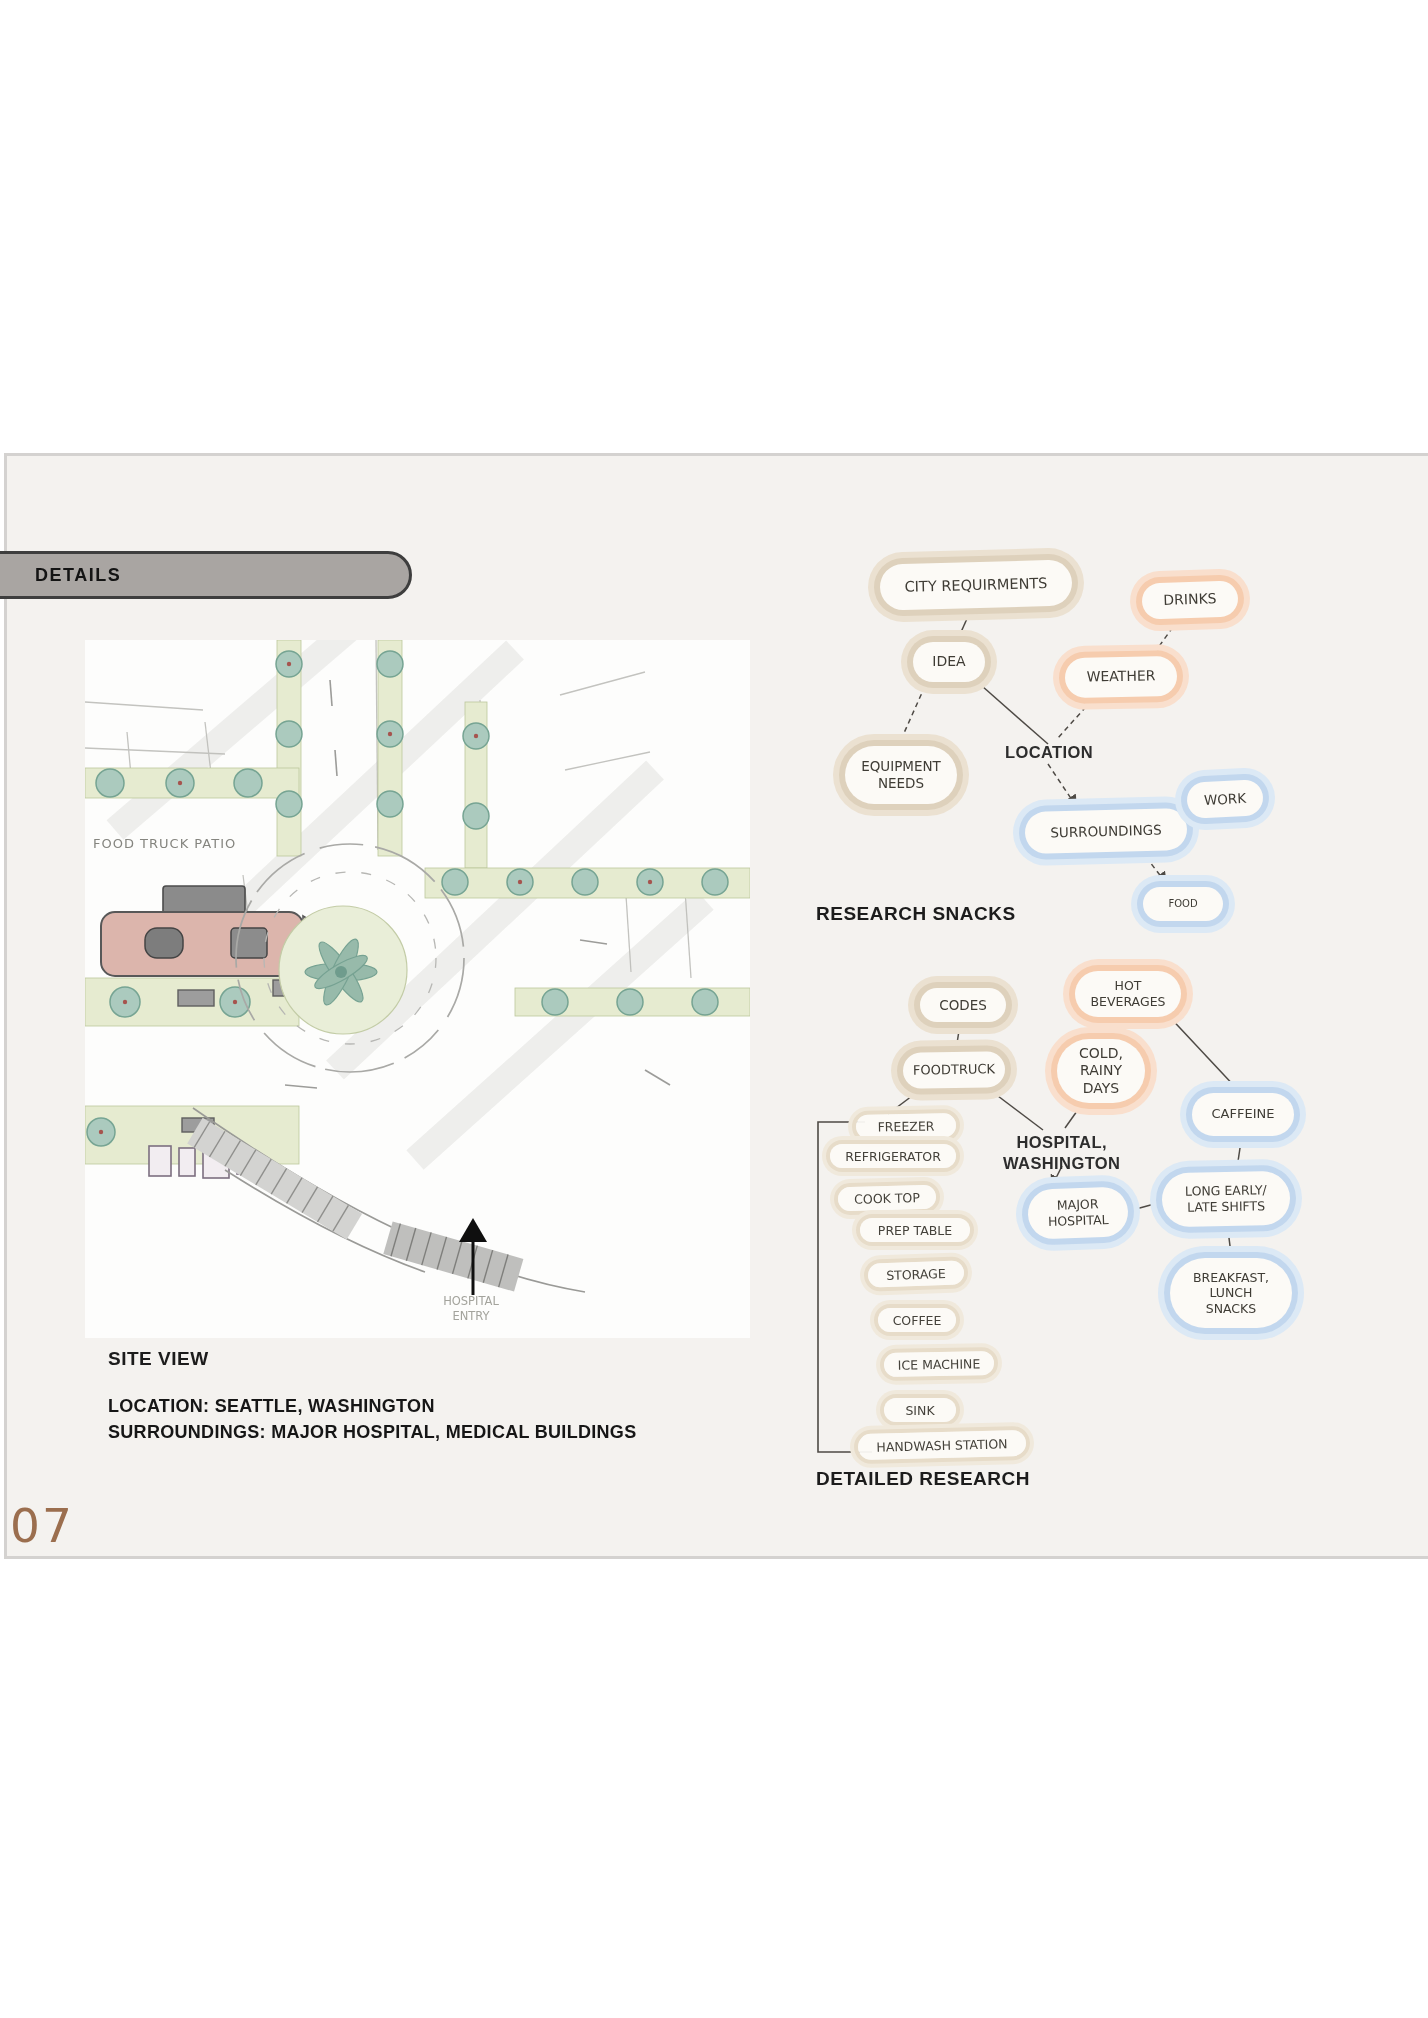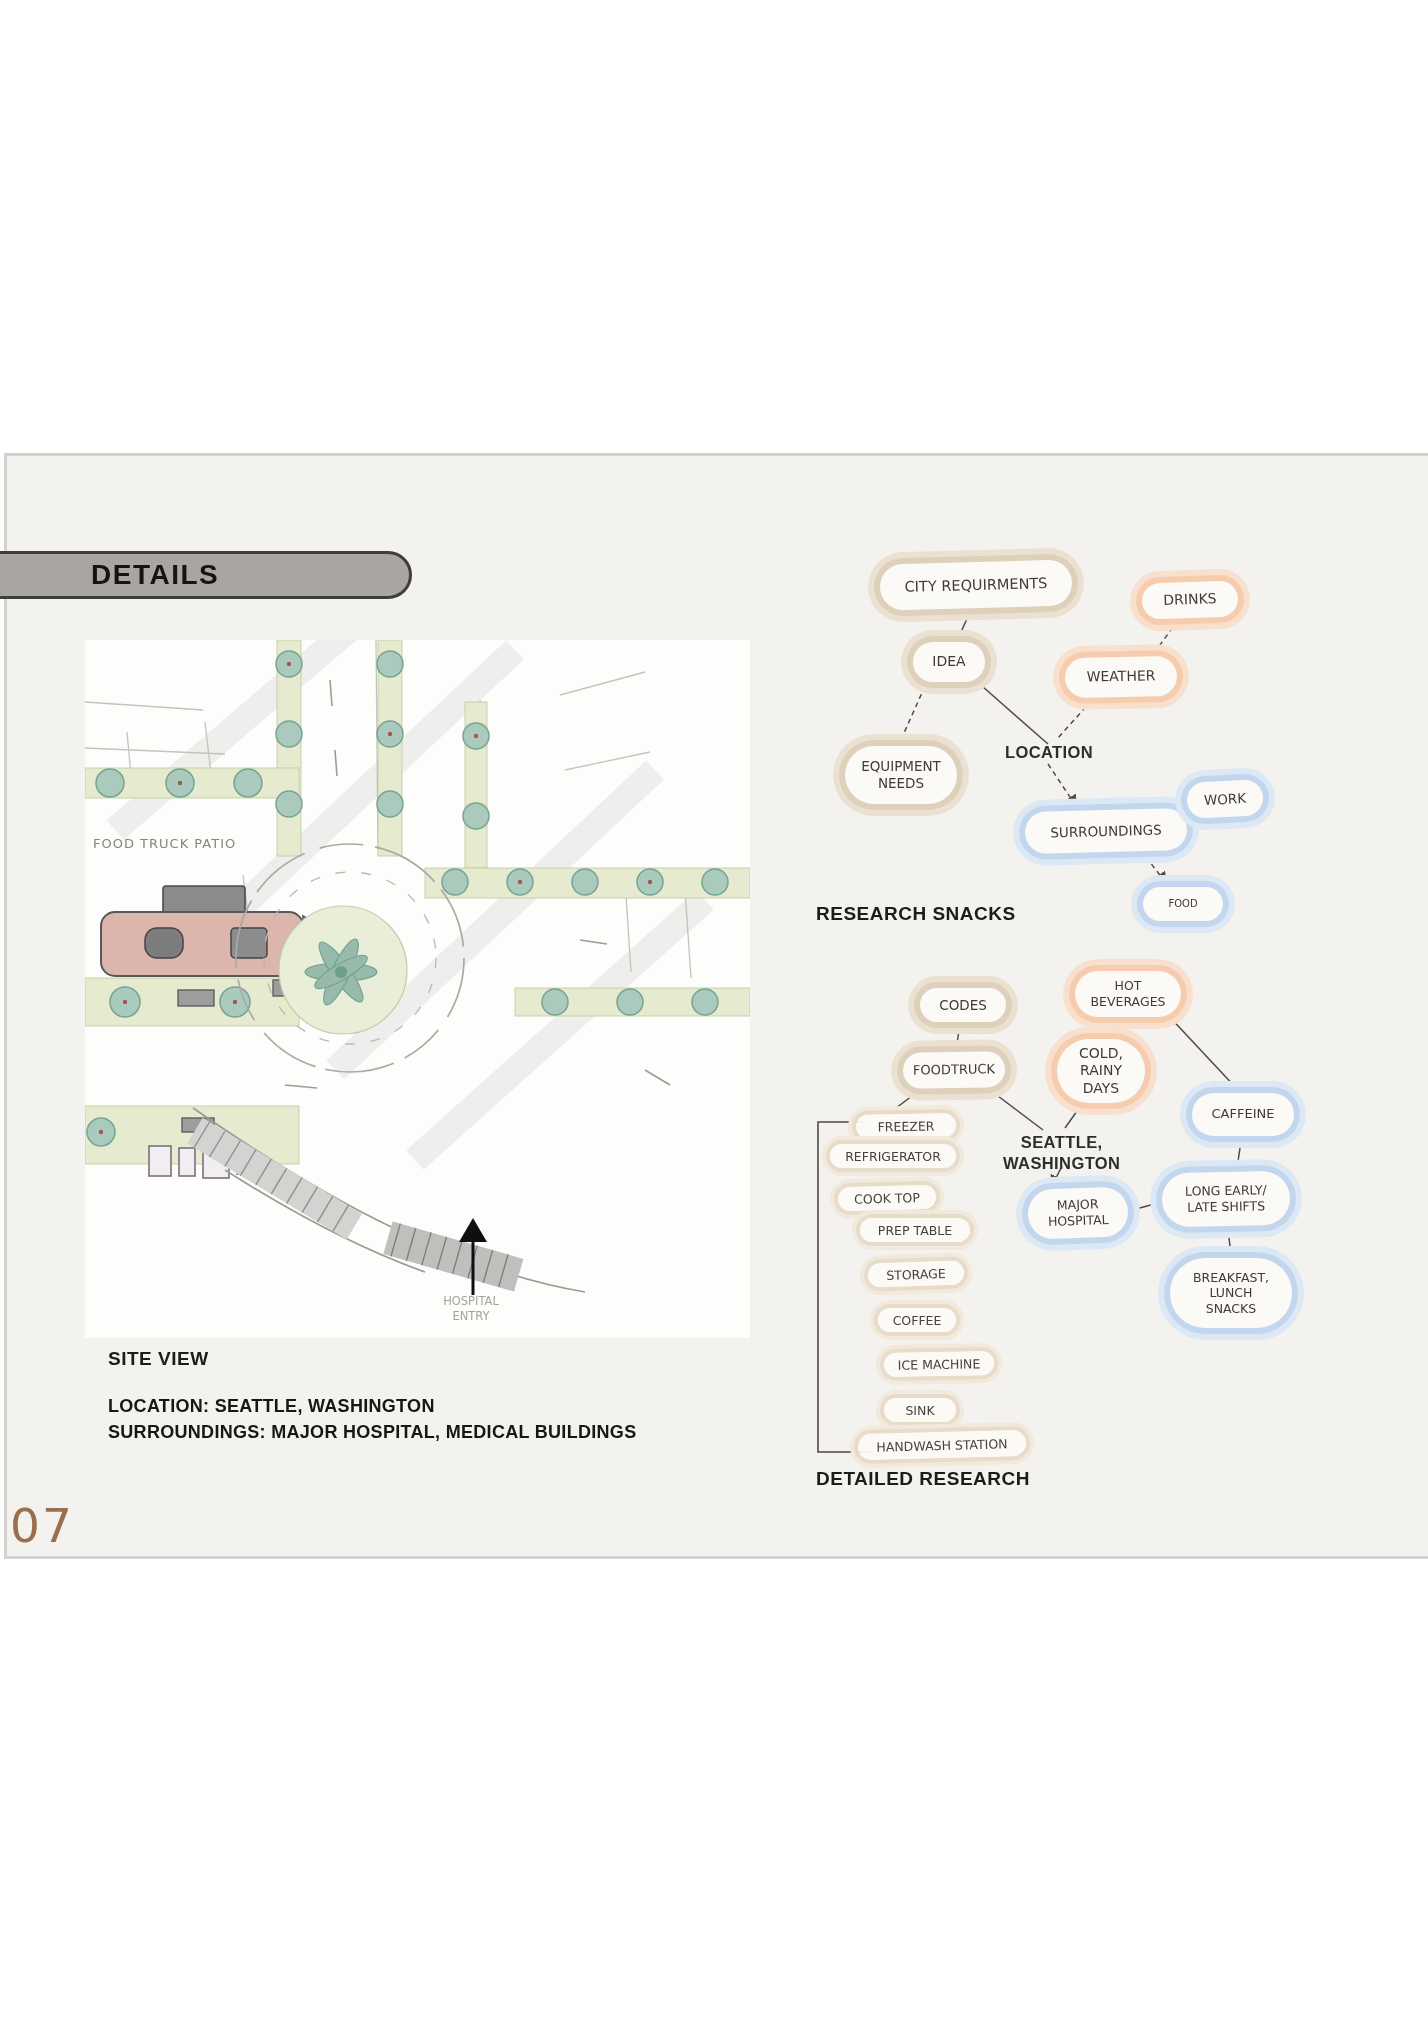--- a/index.html
+++ b/index.html
@@ -5,21 +5,21 @@
   html,body{margin:0;padding:0;}
   body{width:1428px;height:2018px;background:#ffffff;font-family:"Liberation Sans",sans-serif;position:relative;overflow:hidden;}
   .page{position:absolute;inset:0;background:#ffffff;}
 
   .panel{position:absolute;left:4px;top:453px;width:1430px;height:1106px;
     background:#f4f2ef;border:3px solid #d4d2d0;box-sizing:border-box;}
 
   
   .tab{position:absolute;left:-24px;top:551px;width:436px;height:48px;background:#a9a5a2;
     border:3px solid #3e3e3e;border-radius:28px;display:flex;align-items:center;z-index:6;box-sizing:border-box;}
-  .tab-label{margin-left:112px;font-weight:700;font-size:28px;letter-spacing:1.5px;color:#141414;}
+  .tab-label{margin-left:56px;font-weight:700;font-size:18px;letter-spacing:1.5px;color:#141414;}
 
   
   .site-scan{position:absolute;left:85px;top:640px;width:665px;height:698px;background:#fdfdfc;z-index:1;}
   .sketch-label{position:absolute;z-index:3;font-family:"DejaVu Sans",sans-serif;color:#85857f;}
   .lbl-patio{left:93px;top:836px;font-size:13px;letter-spacing:1px;}
   .lbl-entry{left:428px;top:1294px;width:86px;font-size:11.5px;text-align:center;color:#a3a39c;white-space:pre-line;line-height:1.3;}
 
   
   .caption{position:absolute;font-weight:700;font-size:19px;letter-spacing:.5px;color:#1c1c1c;z-index:5;}
   .info-line{position:absolute;font-weight:700;font-size:18px;letter-spacing:.3px;color:#161616;z-index:5;}
@@ -269,21 +269,21 @@
 RAINY
 DAYS</div>
   <div class="bubble blue" style="left:1192px;top:1093px;width:102px;height:43px;font-size:13px;">CAFFEINE</div>
   <div class="bubble blue" style="left:1028px;top:1188px;width:100px;height:50px;font-size:12.5px;transform:rotate(-2deg);">MAJOR
 HOSPITAL</div>
   <div class="bubble blue" style="left:1162px;top:1172px;width:128px;height:54px;font-size:12.5px;transform:rotate(-1deg);">LONG EARLY/
 LATE SHIFTS</div>
   <div class="bubble blue" style="left:1170px;top:1258px;width:122px;height:70px;font-size:12.5px;">BREAKFAST,
 LUNCH
 SNACKS</div>
-  <div class="typed-label" style="left:1003px;top:1132px;">SEATTLE,
+  <div class="typed-label" style="left:1003px;top:1132px;">HOSPITAL,
 WASHINGTON</div>
 
   <div class="pill" style="left:856px;top:1114px;width:100px;height:24px;transform:rotate(-1deg);">FREEZER</div>
   <div class="pill" style="left:830px;top:1144px;width:126px;height:24px;">REFRIGERATOR</div>
   <div class="pill" style="left:838px;top:1186px;width:98px;height:24px;transform:rotate(-1.5deg);">COOK TOP</div>
   <div class="pill" style="left:860px;top:1218px;width:110px;height:24px;">PREP TABLE</div>
   <div class="pill" style="left:868px;top:1262px;width:96px;height:24px;transform:rotate(-2deg);">STORAGE</div>
   <div class="pill" style="left:878px;top:1308px;width:78px;height:24px;">COFFEE</div>
   <div class="pill" style="left:884px;top:1352px;width:110px;height:24px;transform:rotate(-1deg);">ICE MACHINE</div>
   <div class="pill" style="left:884px;top:1398px;width:72px;height:24px;">SINK</div>

